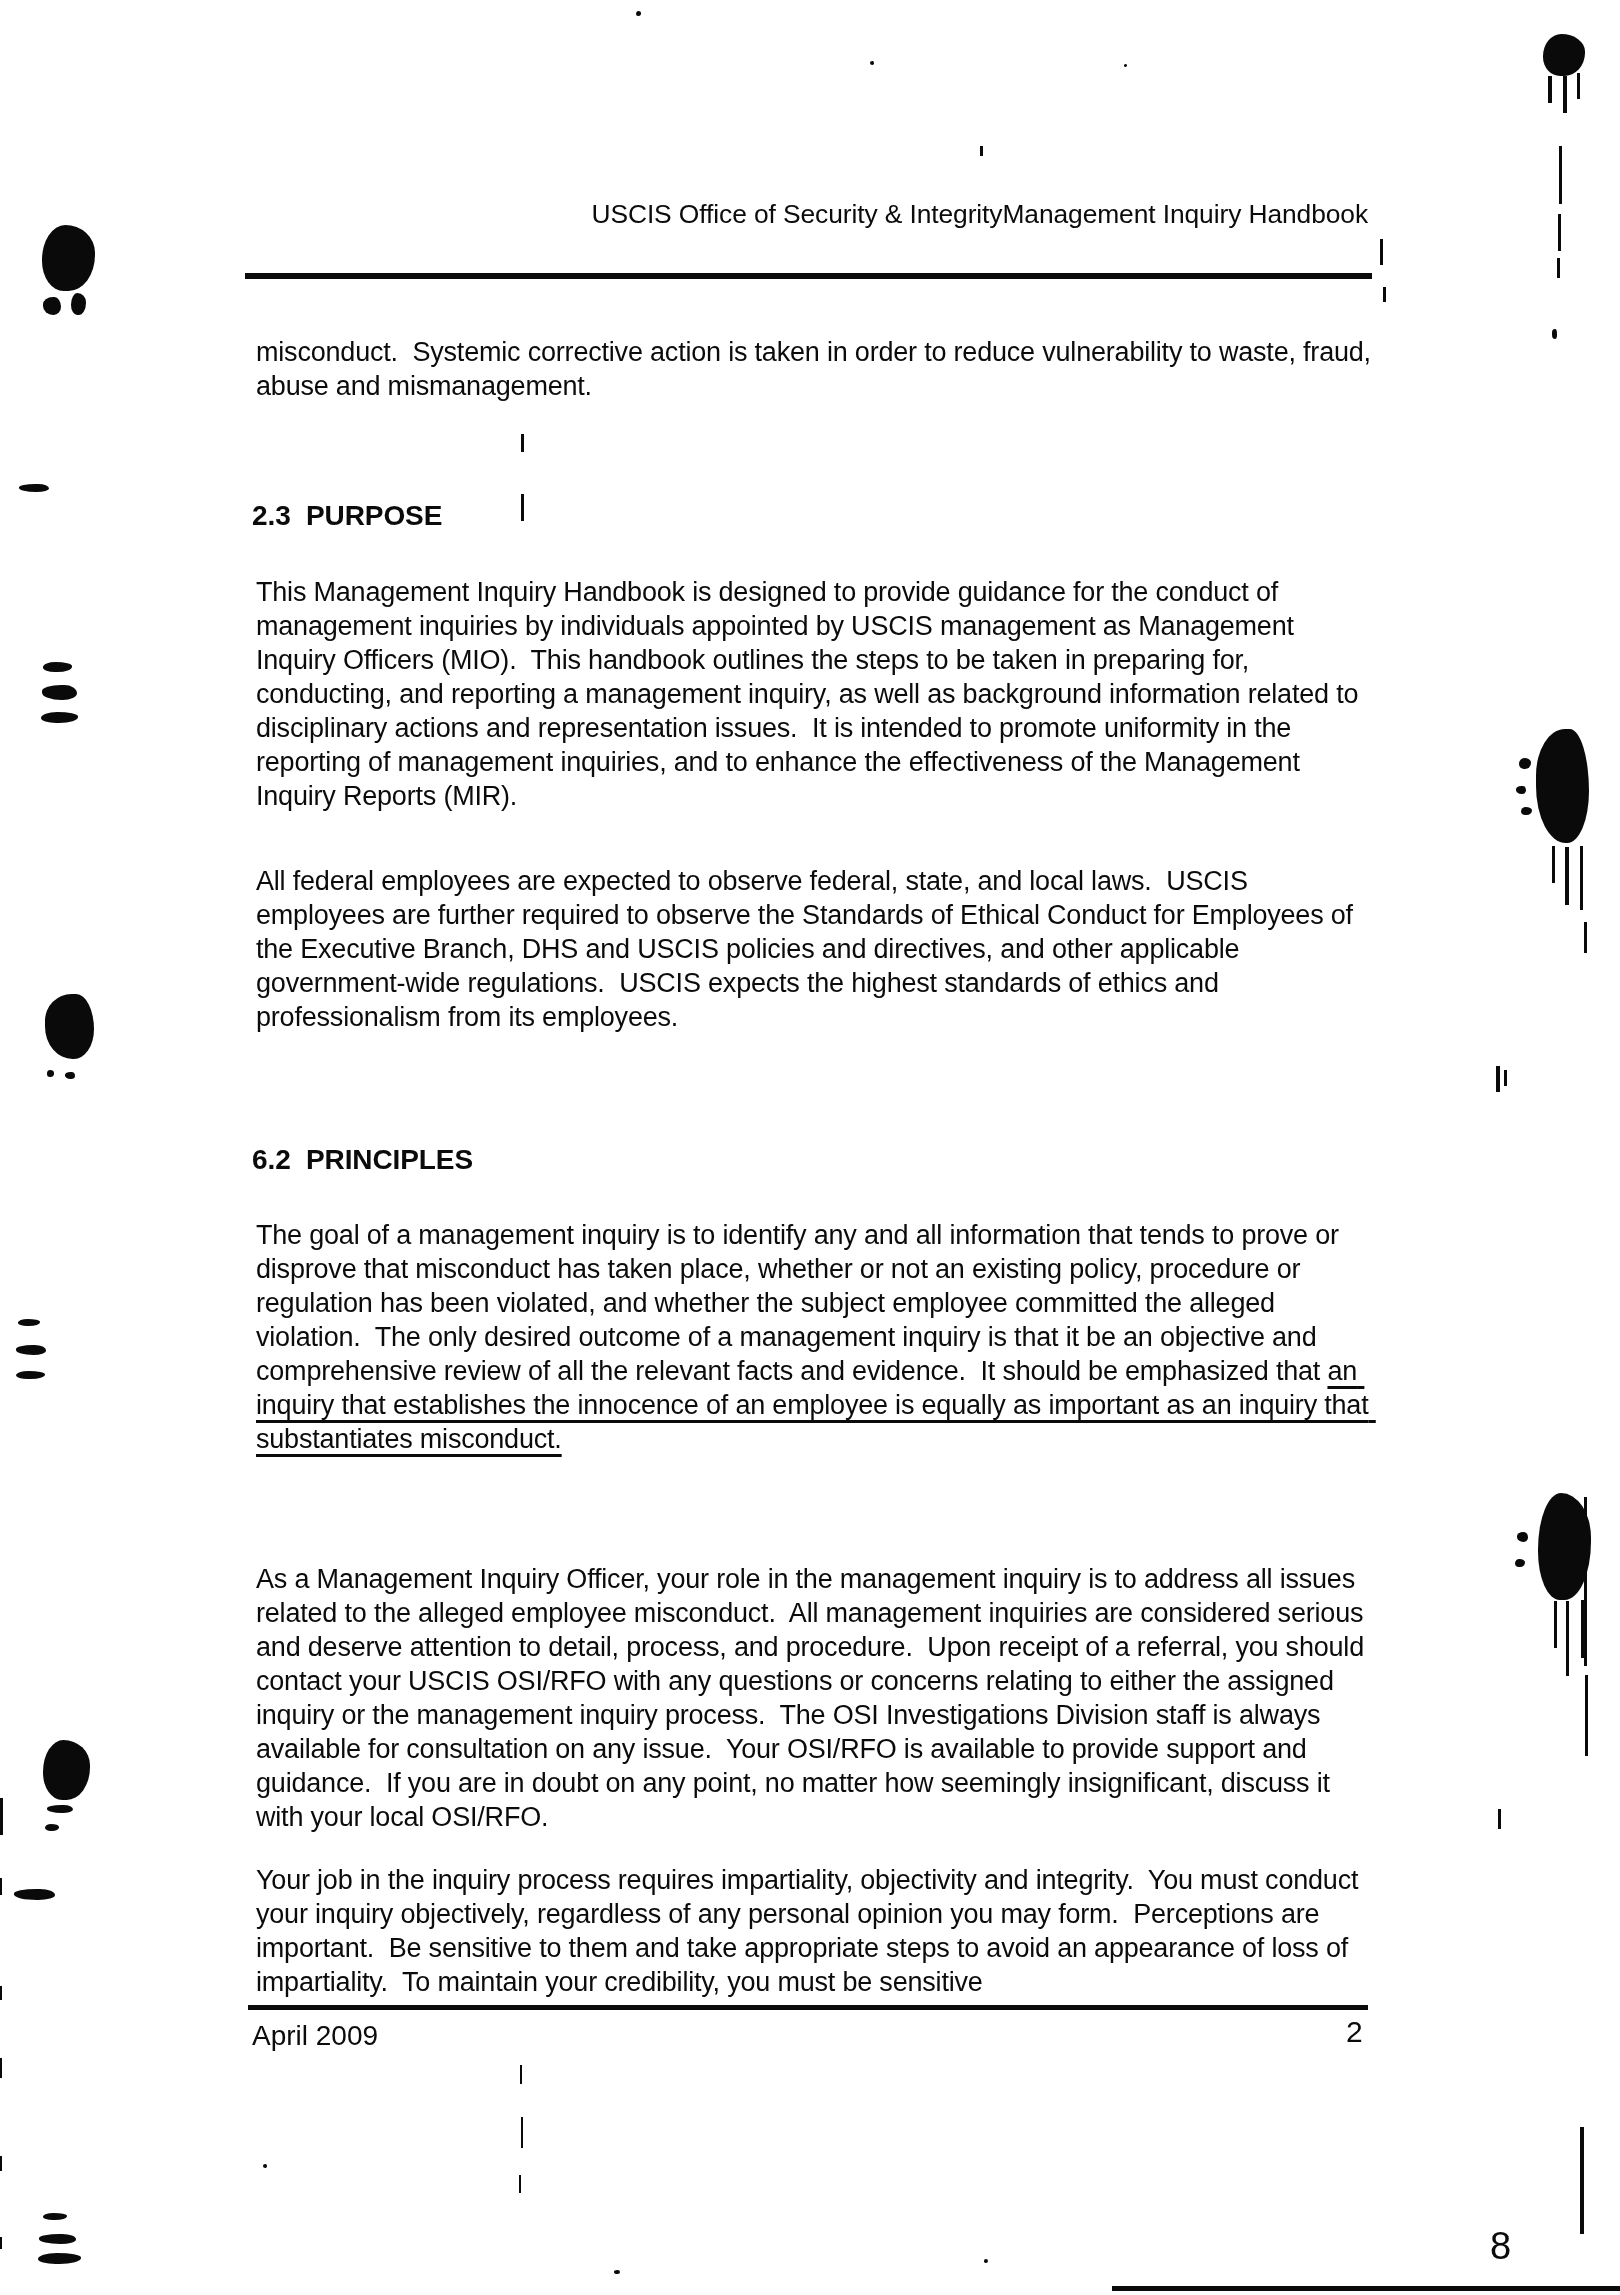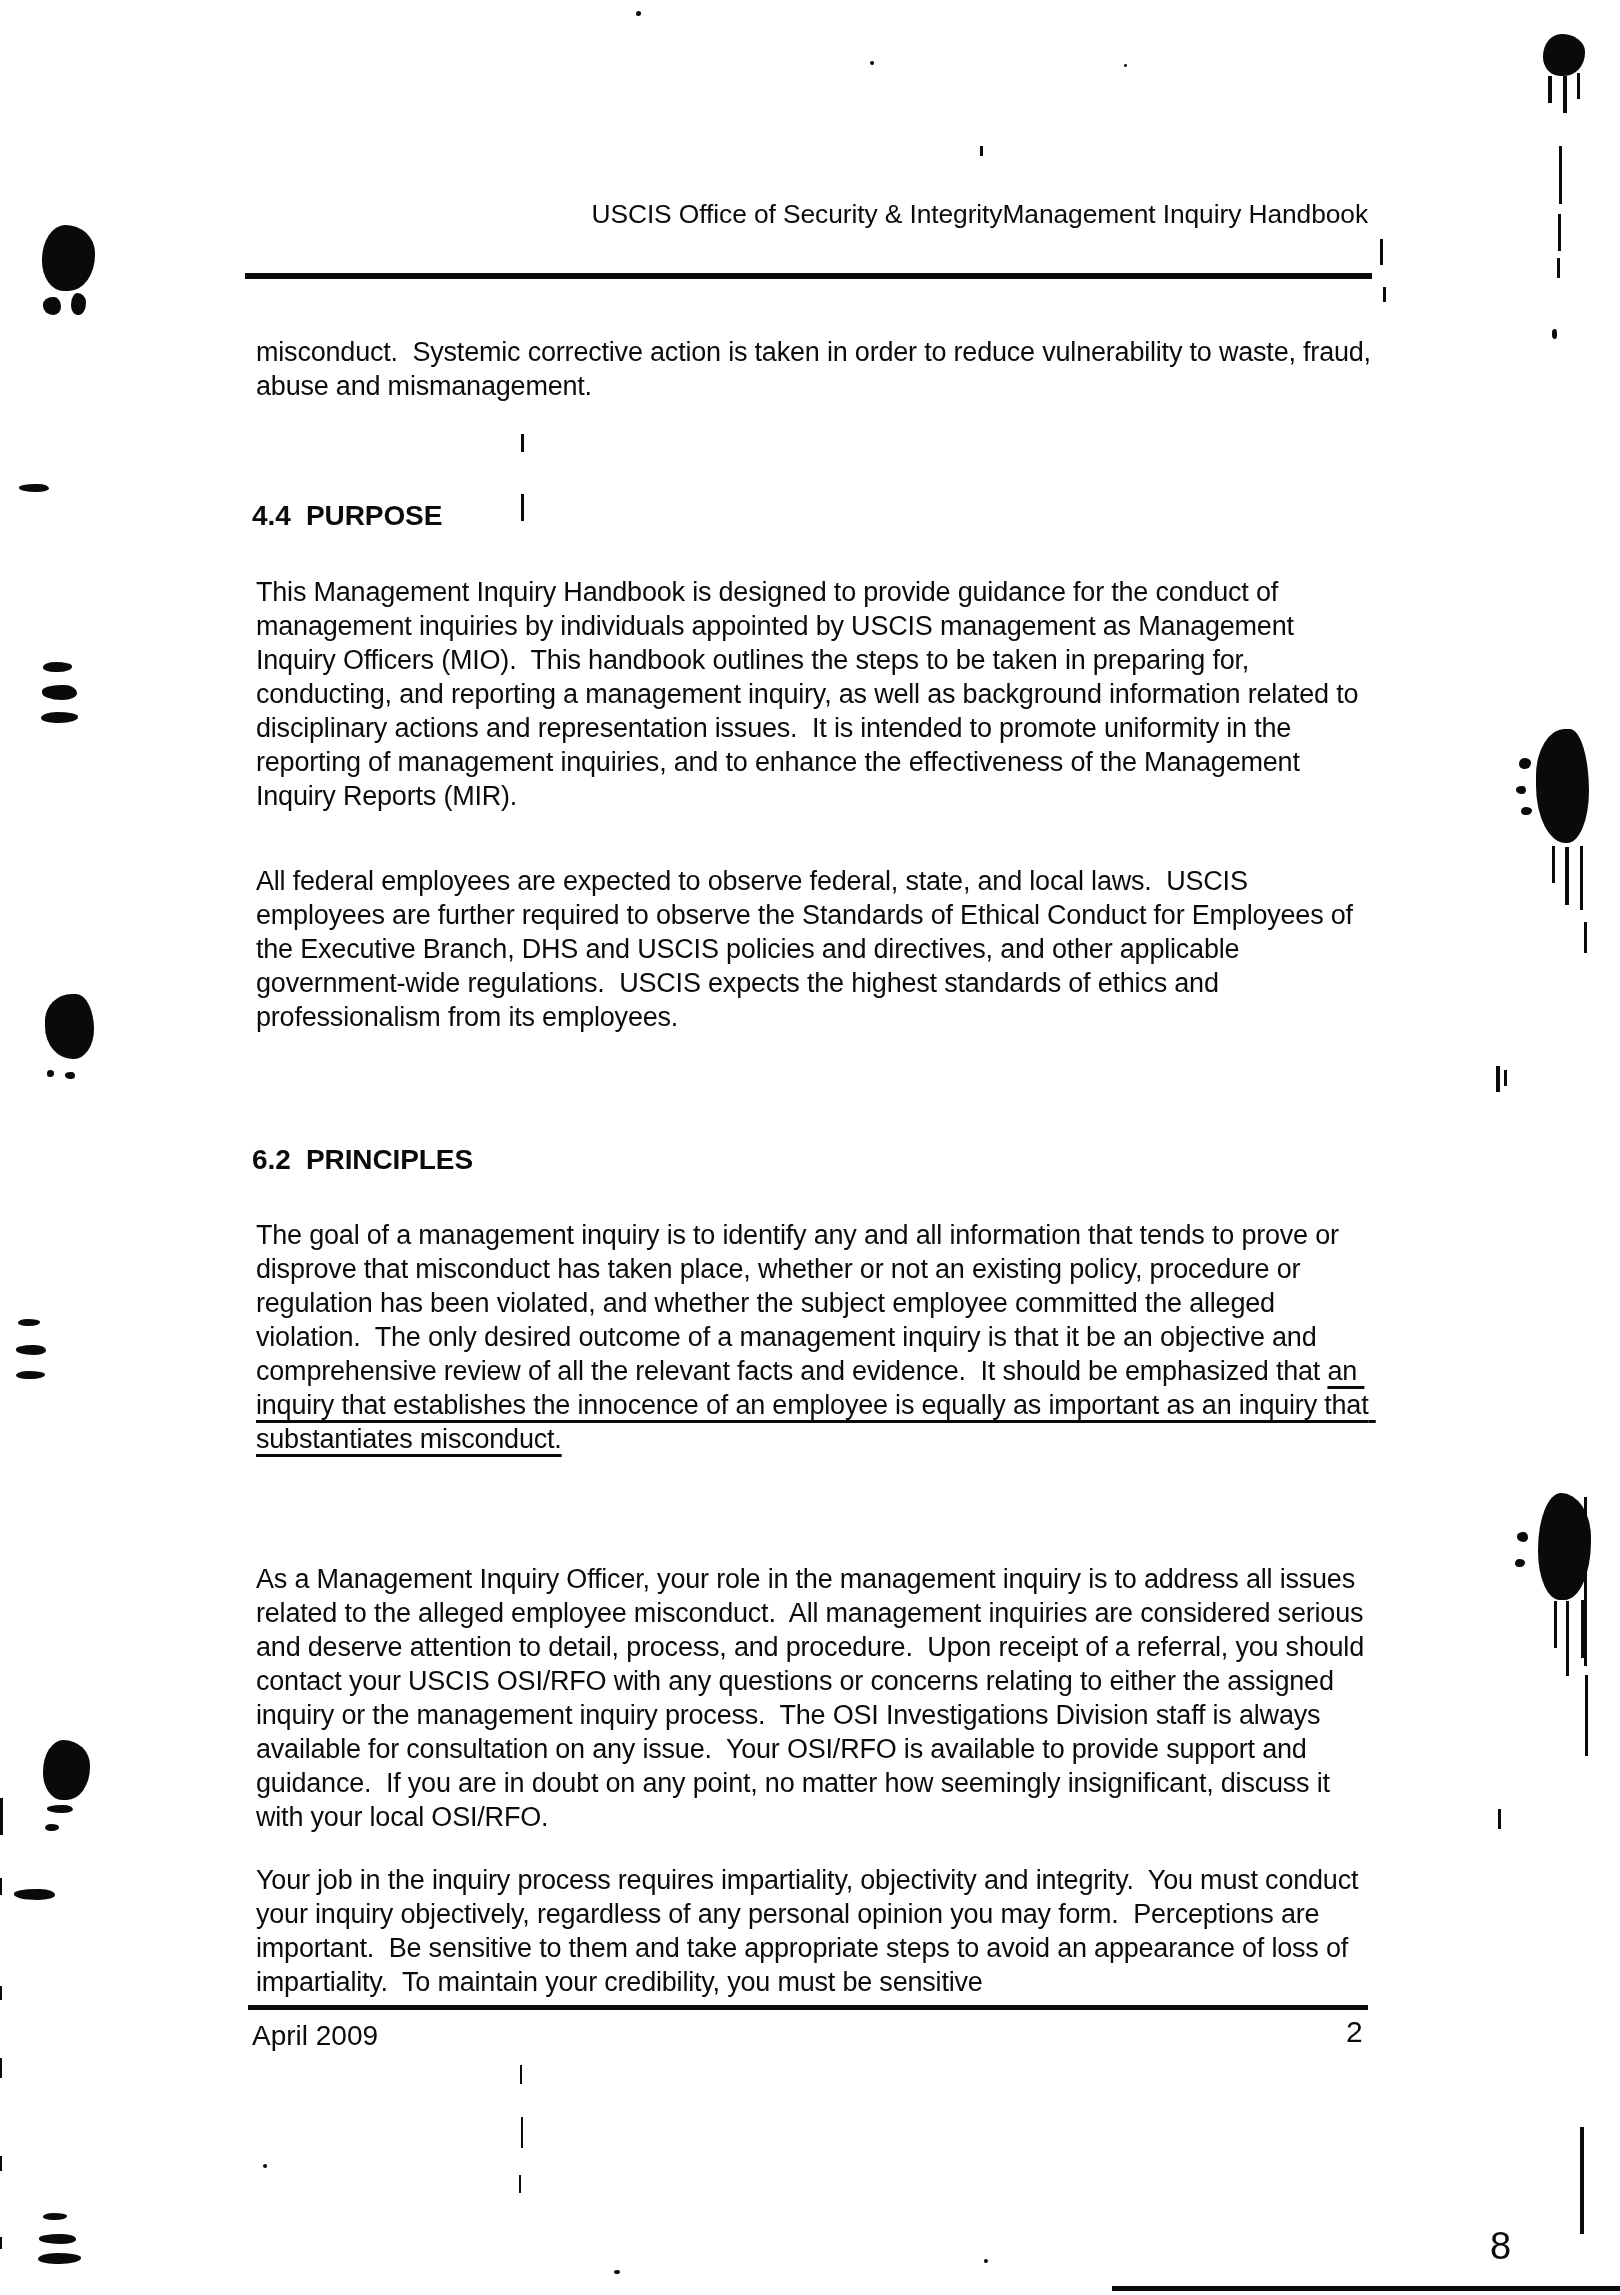--- a/index.html
+++ b/index.html
@@ -64,21 +64,21 @@
 <div class="page">
 
   <div class="header-row">
     <span>USCIS Office of Security &amp; Integrity</span>
     <span>Management Inquiry Handbook</span>
   </div>
   <div class="rule header-rule"></div>
 
   <p class="para" style="top:331px">misconduct.  Systemic corrective action is taken in order to reduce vulnerability to waste, fraud, abuse and mismanagement.</p>
 
-  <h2 class="heading" style="top:500px">4.4  PURPOSE</h2>
+  <h2 class="heading" style="top:500px">2.3  PURPOSE</h2>
   <p class="para" style="top:571px">This Management Inquiry Handbook is designed to provide guidance for the conduct of management inquiries by individuals appointed by USCIS management as Management Inquiry Officers (MIO).  This handbook outlines the steps to be taken in preparing for, conducting, and reporting a management inquiry, as well as background information related to disciplinary actions and representation issues.  It is intended to promote uniformity in the reporting of management inquiries, and to enhance the effectiveness of the Management Inquiry Reports (MIR).</p>
   <p class="para" style="top:860px">All federal employees are expected to observe federal, state, and local laws.  USCIS employees are further required to observe the Standards of Ethical Conduct for Employees of the Executive Branch, DHS and USCIS policies and directives, and other applicable government-wide regulations.  USCIS expects the highest standards of ethics and professionalism from its employees.</p>
 
   <h2 class="heading" style="top:1144px">6.2  PRINCIPLES</h2>
   <p class="para" style="top:1214px"><span>The goal of a management inquiry is to identify any and all information that tends to prove or disprove that misconduct has taken place, whether or not an existing policy, procedure or regulation has been violated, and whether the subject employee committed the alleged violation.  The only desired outcome of a management inquiry is that it be an objective and comprehensive review of all the relevant facts and evidence.  It should be emphasized that </span><span class="underlined">an inquiry that establishes the innocence of an employee is equally as important as an inquiry that substantiates misconduct.</span></p>
   <p class="para" style="top:1558px">As a Management Inquiry Officer, your role in the management inquiry is to address all issues related to the alleged employee misconduct.  All management inquiries are considered serious and deserve attention to detail, process, and procedure.  Upon receipt of a referral, you should contact your USCIS OSI/RFO with any questions or concerns relating to either the assigned inquiry or the management inquiry process.  The OSI Investigations Division staff is always available for consultation on any issue.  Your OSI/RFO is available to provide support and guidance.  If you are in doubt on any point, no matter how seemingly insignificant, discuss it with your local OSI/RFO.</p>
   <p class="para" style="top:1859px">Your job in the inquiry process requires impartiality, objectivity and integrity.  You must conduct your inquiry objectively, regardless of any personal opinion you may form.  Perceptions are important.  Be sensitive to them and take appropriate steps to avoid an appearance of loss of impartiality.  To maintain your credibility, you must be sensitive</p>
 
   <div class="rule footer-rule"></div>
   <span class="footer-date">April 2009</span>

